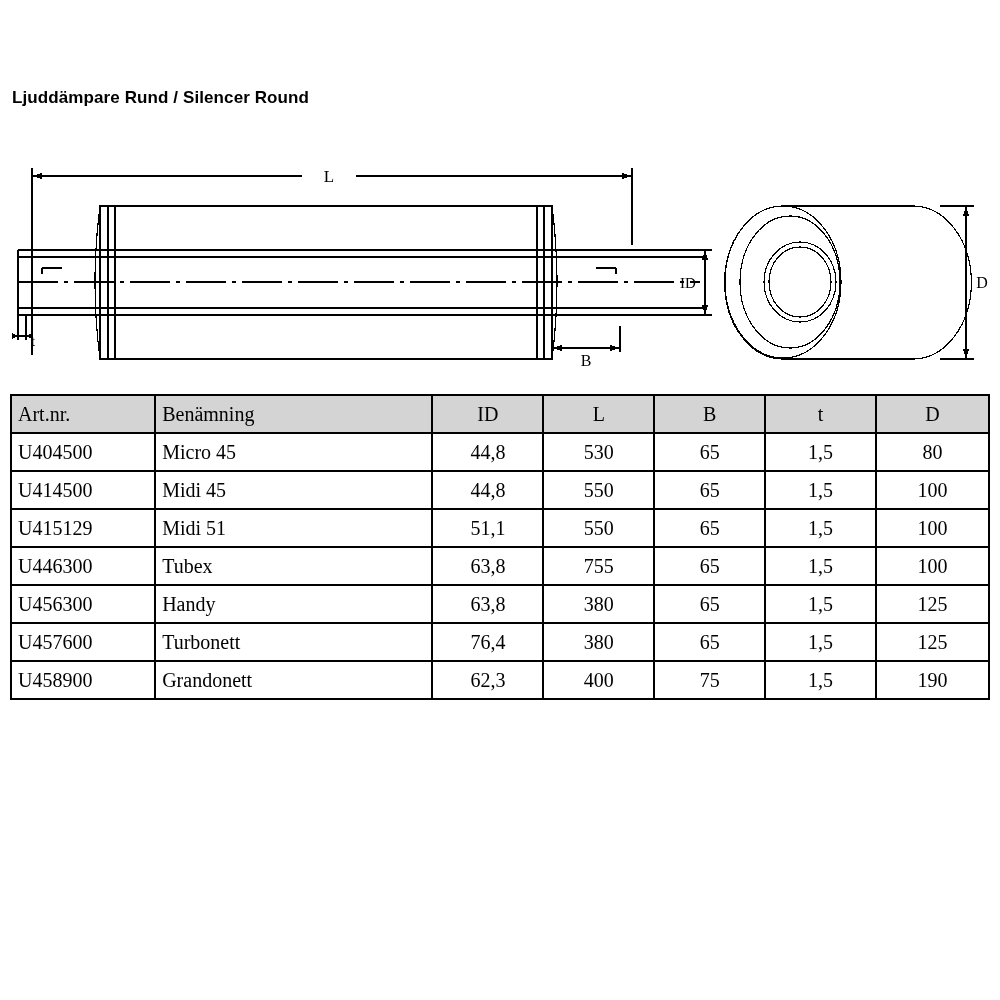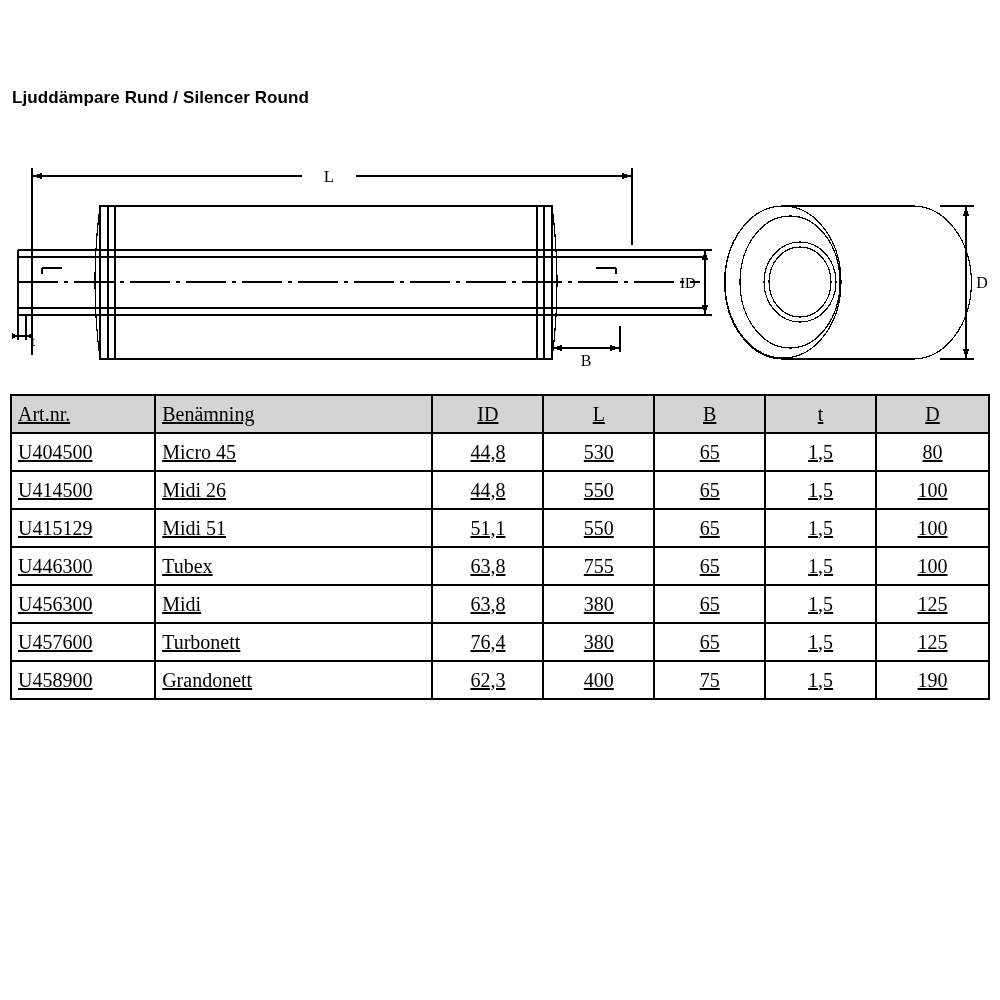--- a/index.html
+++ b/index.html
@@ -40,21 +40,20 @@
     height: 250px;
   }
   
   .spec-table {
     position: absolute;
     left: 10px;
     top: 394px;
     width: 980px;
     border-collapse: collapse;
     table-layout: fixed;
-    text-decoration: underline;
   }
   .spec-table th,
   .spec-table td {
     border: 2px solid #000000;
     font-size: 20px;
     font-weight: normal;
     height: 36px;
     padding: 0 0 0 6px;
     text-align: left;
     vertical-align: middle;
@@ -179,21 +178,21 @@
         <td>U404500</td>
         <td>Micro 45</td>
         <td class="center">44,8</td>
         <td class="center">530</td>
         <td class="center">65</td>
         <td class="center">1,5</td>
         <td class="center">80</td>
       </tr>
       <tr>
         <td>U414500</td>
-        <td>Midi 26</td>
+        <td>Midi 45</td>
         <td class="center">44,8</td>
         <td class="center">550</td>
         <td class="center">65</td>
         <td class="center">1,5</td>
         <td class="center">100</td>
       </tr>
       <tr>
         <td>U415129</td>
         <td>Midi 51</td>
         <td class="center">51,1</td>
@@ -206,21 +205,21 @@
         <td>U446300</td>
         <td>Tubex</td>
         <td class="center">63,8</td>
         <td class="center">755</td>
         <td class="center">65</td>
         <td class="center">1,5</td>
         <td class="center">100</td>
       </tr>
       <tr>
         <td>U456300</td>
-        <td>Midi</td>
+        <td>Handy</td>
         <td class="center">63,8</td>
         <td class="center">380</td>
         <td class="center">65</td>
         <td class="center">1,5</td>
         <td class="center">125</td>
       </tr>
       <tr>
         <td>U457600</td>
         <td>Turbonett</td>
         <td class="center">76,4</td>

